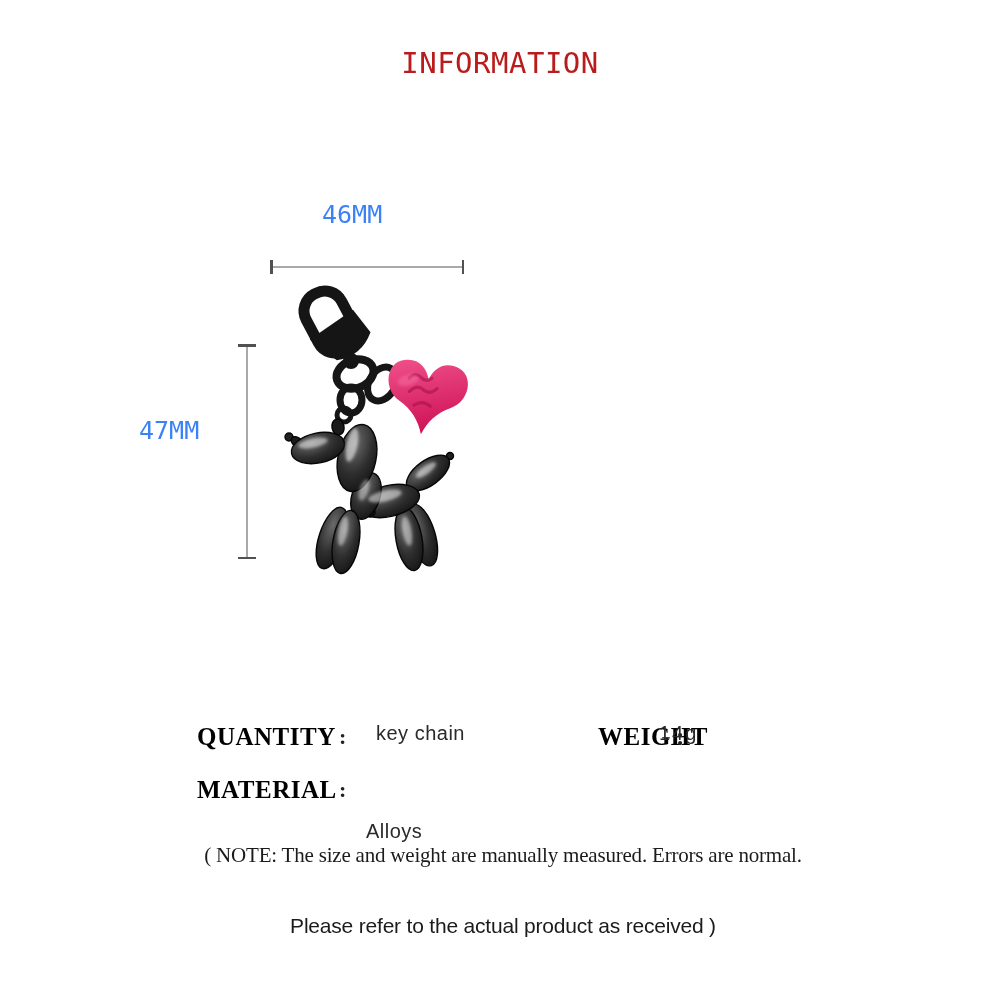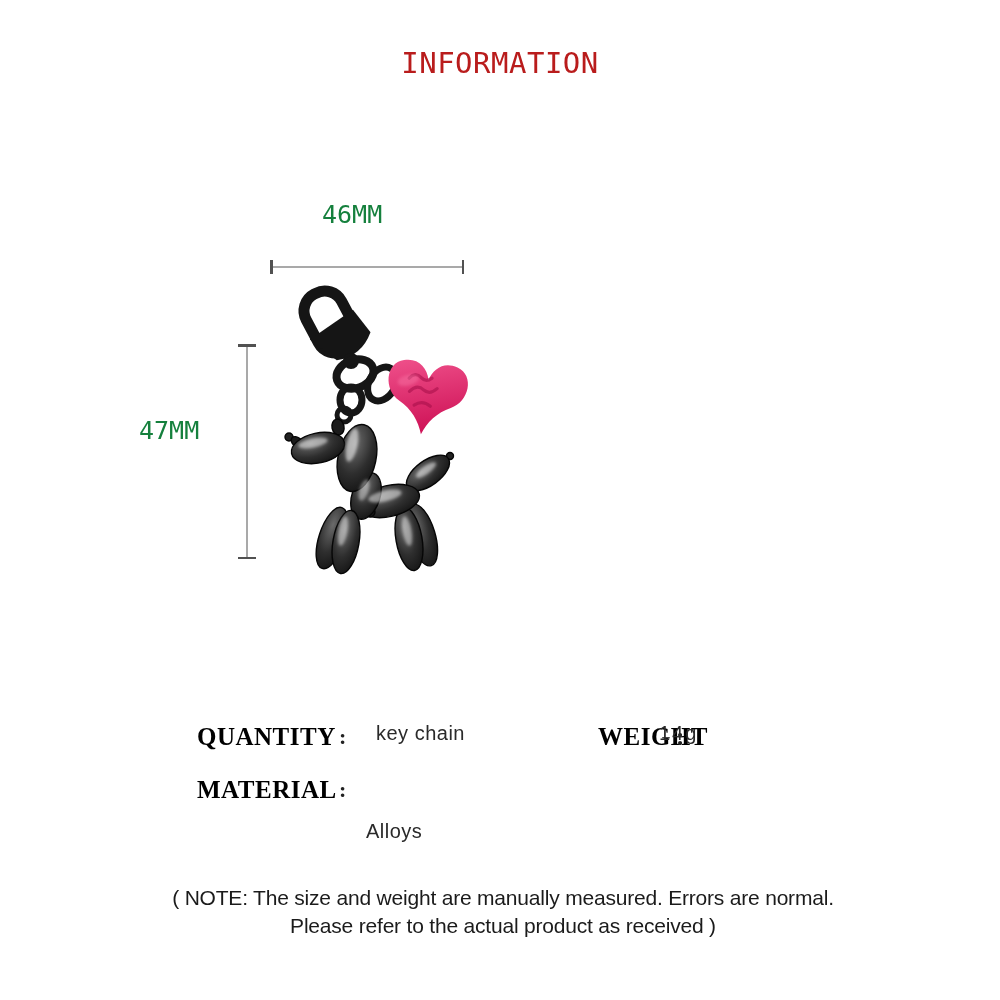--- a/index.html
+++ b/index.html
@@ -8,21 +8,21 @@
     overflow:hidden;font-family:"Liberation Sans",sans-serif;color:#1c1c1c;
   }
   .abs{position:absolute;line-height:1.1;white-space:nowrap;}
 
   .title{
     left:500px;top:48px;transform:translateX(-50%);
     font-family:"DejaVu Sans Mono",monospace;font-size:29px;
     letter-spacing:0.5px;color:#b91c1c;font-weight:400;
   }
   .dim-label{
-    font-family:"DejaVu Sans Mono",monospace;font-size:25px;color:#15803d;
+    font-family:"DejaVu Sans Mono",monospace;font-size:25px;color:#3b82f6;
   }
   .dim-label.w{left:322px;top:201px;}
   .dim-label.h{left:139px;top:406px;margin-top:11px;}
 
   .hline{left:271px;top:266px;width:192px;height:2px;background:#a9a9a9;}
   .hline .tick{position:absolute;top:-6px;width:2.5px;height:14px;background:#515151;}
   .hline .tick.l{left:-1px;} .hline .tick.r{right:-1px;}
 
   .vline{left:246px;top:345px;width:2px;height:213px;background:#a9a9a9;}
   .vline .cap{position:absolute;left:-8px;width:18px;height:2.5px;background:#515151;}
@@ -36,21 +36,21 @@
   }
   .spec-colon{font-family:"Liberation Serif",serif;font-size:22px;color:#222;font-weight:600;}
   .spec-colon.bold{font-size:25px;font-weight:700;}
   .spec-value{font-size:20px;letter-spacing:0.5px;color:#2a2a2a;}
   .sv-sp{letter-spacing:2px;}
 
   .note-line{
     transform:translateX(-50%);left:503px;
     font-size:21px;letter-spacing:-0.2px;color:#1b1b1b;
   }
-  .note-line.l1{top:886px;}
+  .note-line.l1{top:844px;font-family:Liberation Serif, serif;}
   .note-line.l2{top:914px;}
 </style>
 </head>
 <body>
 
 <div class="canvas">
 
   <div class="abs title">INFORMATION</div>
 
   <div class="abs dim-label w">46MM</div>

